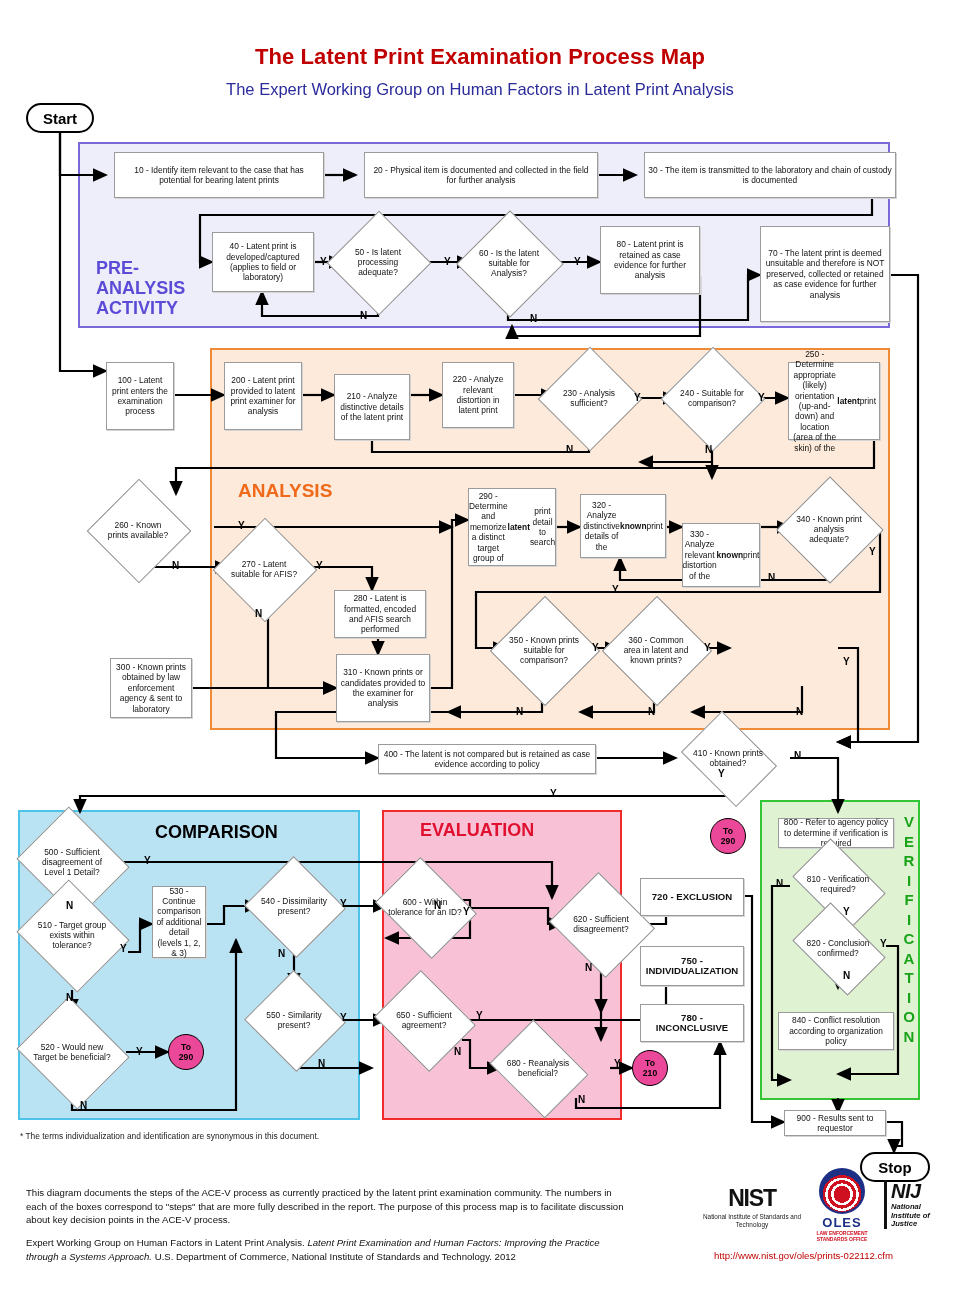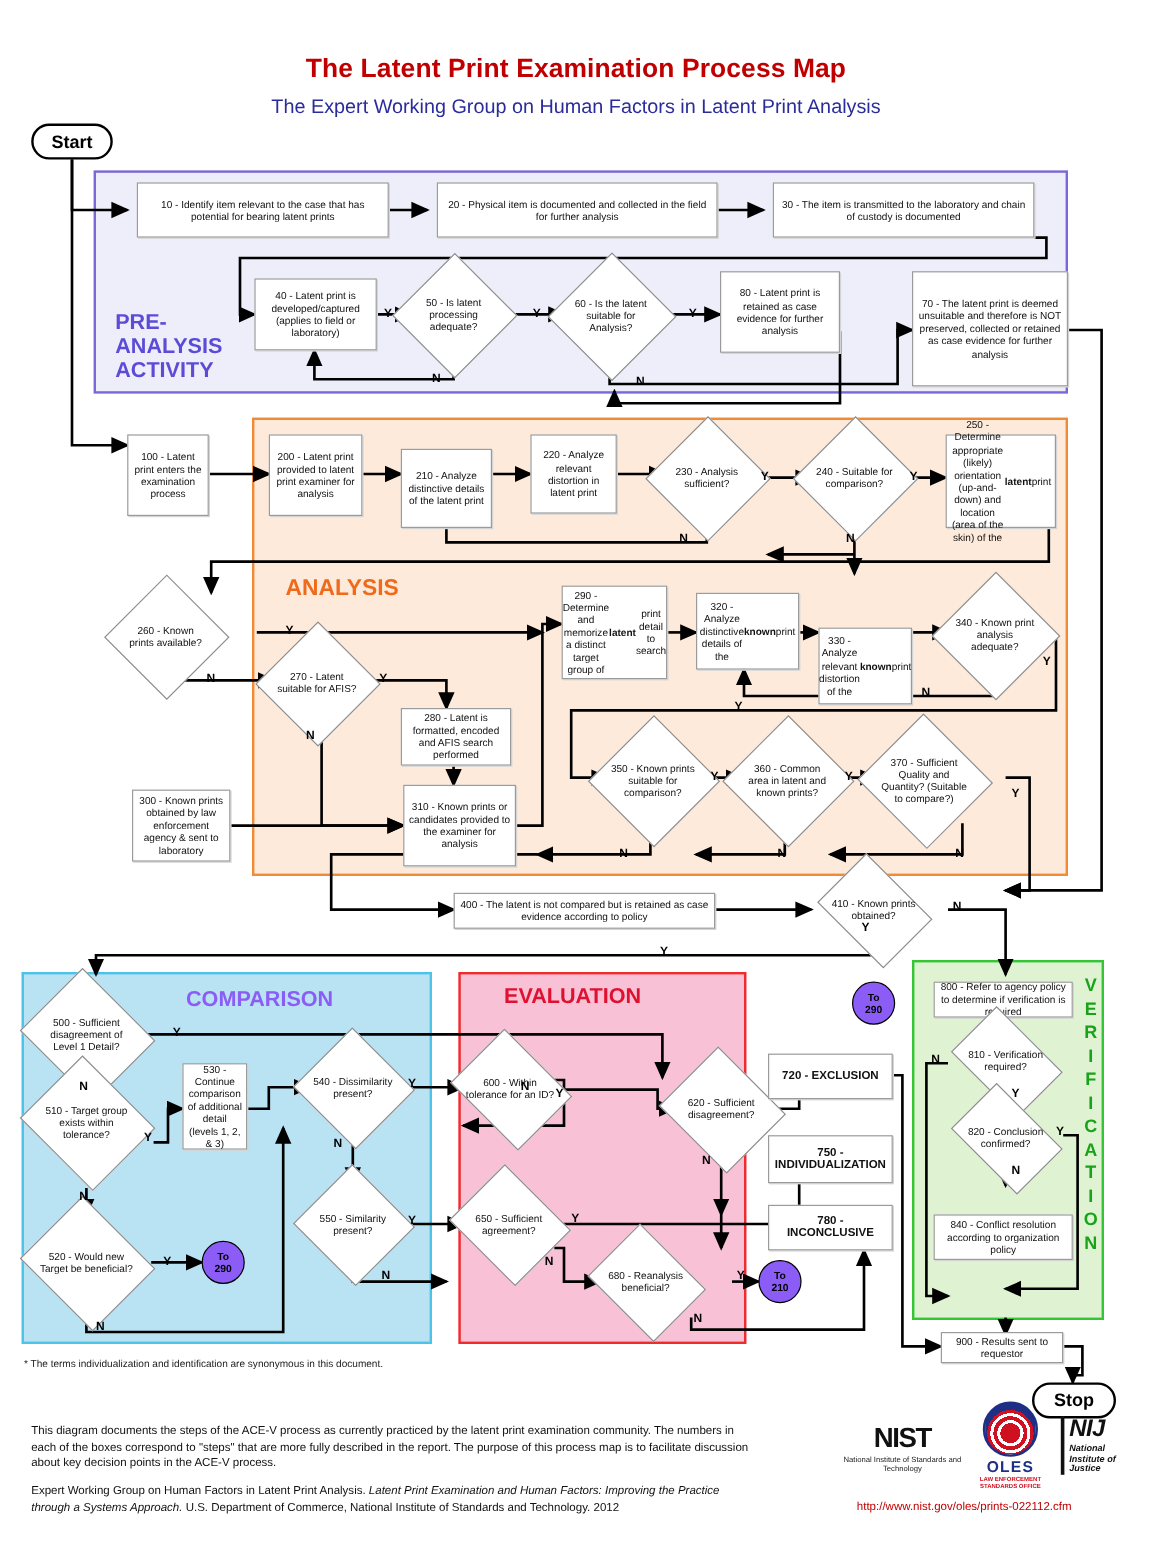--- a/index.html
+++ b/index.html
@@ -13,37 +13,37 @@
 
   
   .region{border:2px solid;}
   .r-pre{left:78px;top:142px;width:812px;height:186px;background:#eeeefa;border-color:#7b68d8;}
   .r-ana{left:210px;top:348px;width:680px;height:382px;background:#fdeada;border-color:#ef8b36;}
   .r-cmp{left:18px;top:810px;width:342px;height:310px;background:#b9e2f3;border-color:#4ec3e8;}
   .r-eval{left:382px;top:810px;width:240px;height:310px;background:#f8c1d6;border-color:#ef2b2b;}
   .r-ver{left:760px;top:800px;width:160px;height:300px;background:#dff2d2;border-color:#34c534;}
   .lbl-pre{left:96px;top:258px;width:110px;color:#5b4bd6;font-size:18px;font-weight:bold;line-height:20px;}
   .lbl-ana{left:238px;top:480px;color:#ef6a1a;font-size:19px;font-weight:bold;}
-  .lbl-cmp{left:155px;top:822px;color:#8b5cf6;font-size:18px;font-weight:bold;}
+  .lbl-cmp{left:155px;top:822px;color:#000000;font-size:18px;font-weight:bold;}
   .lbl-eval{left:420px;top:820px;color:#e01030;font-size:18px;font-weight:bold;}
   .lbl-ver{left:900px;top:812px;width:18px;color:#19a319;font-size:15px;font-weight:bold;line-height:19.5px;text-align:center;}
 
   
   .box{background:#fff;border:1px solid #9b9b9b;box-shadow:1px 1px 0 #d4d4d4;
        display:flex;align-items:center;justify-content:center;text-align:center;
        font-size:8.4px;line-height:10.4px;color:#111;padding:2px 3px;}
   .box.strong{font-weight:bold;font-size:9.6px;}
   .dia{display:flex;align-items:center;justify-content:center;text-align:center;
        font-size:8.4px;line-height:10px;color:#111;}
   .dia .dshape{position:absolute;left:0;top:0;width:100%;height:100%;
        background:#fff;border:1px solid #8d8d8d;transform:rotate(45deg);}
   .dia .dtxt{position:relative;z-index:2;padding:0 2px;}
   .term{background:#fff;border:2.4px solid #000;border-radius:999px;
        display:flex;align-items:center;justify-content:center;font-size:15px;font-weight:bold;}
-  .conn{background:#8b5cf6;border:1.6px solid #000;border-radius:999px;
+  .conn{background:#ec4899;border:1.6px solid #000;border-radius:999px;
        display:flex;align-items:center;justify-content:center;text-align:center;
        font-size:8.6px;line-height:10px;font-weight:bold;}
 
   .ylabel{font-size:10px;font-weight:bold;color:#000;}
 
   
   .note-star{left:20px;top:1131px;font-size:8.4px;color:#222;}
   .foot1{left:26px;top:1186px;width:600px;font-size:9.6px;line-height:13.6px;color:#111;}
   .foot2{left:26px;top:1236px;width:600px;font-size:9.6px;line-height:13.6px;color:#111;}
   .foot2 i{font-style:italic;}
@@ -242,21 +242,21 @@
   <div class="abs lbl-ana">ANALYSIS</div>
   <div class="abs lbl-cmp">COMPARISON</div>
   <div class="abs lbl-eval">EVALUATION</div>
   <div class="abs lbl-ver">V<br>E<br>R<br>I<br>F<br>I<br>C<br>A<br>T<br>I<br>O<br>N</div>
 
   <div class="abs term" style="left:26px;top:103px;width:68px;height:30px;">Start</div>
   <div class="abs term" style="left:860px;top:1152px;width:70px;height:30px;">Stop</div>
 
   <div class="abs box" style="left:114px;top:152px;width:210px;height:46px;">10 - Identify item relevant to the case that has potential for bearing latent prints</div>
   <div class="abs box" style="left:364px;top:152px;width:234px;height:46px;">20 - Physical item is documented and collected in the field for further analysis</div>
-  <div class="abs box" style="left:644px;top:152px;width:218px;height:46px;">30 - The item is transmitted to the laboratory and chain of custody is documented</div>
+  <div class="abs box" style="left:644px;top:152px;width:252px;height:46px;">30 - The item is transmitted to the laboratory and chain of custody is documented</div>
 
   <div class="abs box" style="left:212px;top:232px;width:102px;height:60px;">40 - Latent print is developed/captured (applies to field or laboratory)</div>
 
   <div class="abs dia" style="left:342px;top:226px;width:72px;height:72px;">
     <span class="dshape"></span>
       <span class="dtxt">50 - Is latent processing adequate?</span>
   </div>
   <div class="abs dia" style="left:472px;top:226px;width:74px;height:74px;">
     <span class="dshape"></span>
       <span class="dtxt">60 - Is the latent suitable for Analysis?</span>
@@ -318,24 +318,20 @@
   <span class="abs ylabel" style="left:768px;top:572px;">N</span>
   <span class="abs ylabel" style="left:612px;top:584px;">Y</span>
 
   <div class="abs dia" style="left:506px;top:612px;width:76px;height:76px;">
     <span class="dshape"></span>
       <span class="dtxt">350 - Known prints suitable for comparison?</span>
   </div>
   <div class="abs dia" style="left:618px;top:612px;width:76px;height:76px;">
     <span class="dshape"></span>
       <span class="dtxt">360 - Common area in latent and known prints?</span>
-  </div>
-  <div class="abs dia" style="left:730px;top:612px;width:80px;height:76px;">
-    <span class="dshape"></span>
-      <span class="dtxt">370 - Sufficient Quality and Quantity? (Suitable to compare?)</span>
   </div>
   <span class="abs ylabel" style="left:592px;top:642px;">Y</span>
   <span class="abs ylabel" style="left:704px;top:642px;">Y</span>
   <span class="abs ylabel" style="left:843px;top:656px;">Y</span>
   <span class="abs ylabel" style="left:516px;top:706px;">N</span>
   <span class="abs ylabel" style="left:648px;top:706px;">N</span>
   <span class="abs ylabel" style="left:796px;top:706px;">N</span>
 
   <div class="abs box" style="left:378px;top:744px;width:218px;height:30px;">400 - The latent is not compared but is retained as case evidence according to policy</div>
   <div class="abs dia" style="left:690px;top:730px;width:76px;height:56px;">

